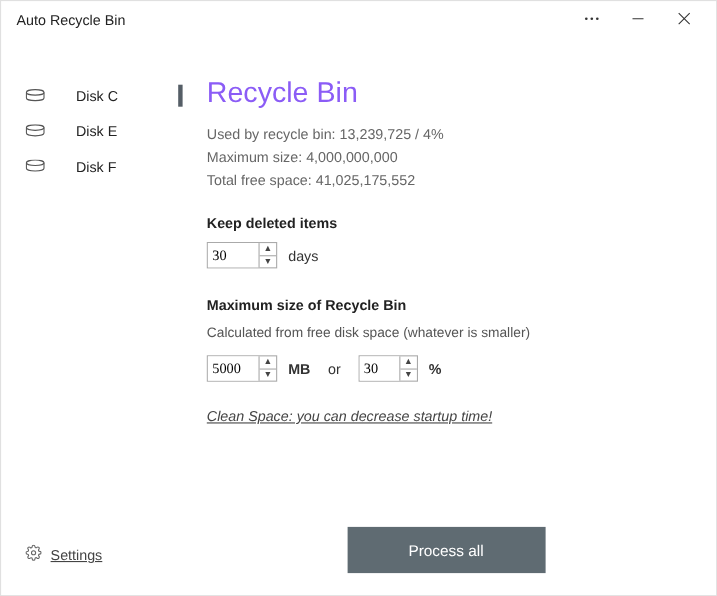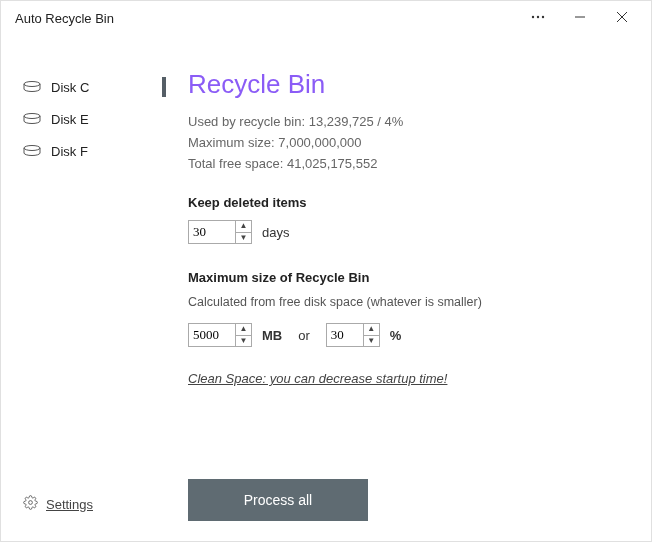--- a/index.html
+++ b/index.html
@@ -51,21 +51,21 @@
       flex-direction: column;
     }
     .sidebar-items { flex: 1; }
     .sidebar-item {
       display: flex;
       align-items: center;
       height: 32px;
       padding: 0 10px 0 22px;
       cursor: pointer;
       position: relative;
-      gap: 10px;
+      gap: 28px;
       color: #222;
     }
     .sidebar-item.active::after {
       content: "";
       position: absolute;
       right: 0;
       top: 6px;
       bottom: 6px;
       width: 4px;
       background: #555e66;
@@ -150,21 +150,21 @@
       text-decoration: underline;
       color: #444;
       margin-top: 16px;
       cursor: pointer;
       font-size: 13px;
       font-style: italic;
     }
     .footer-actions {
       margin-top: auto;
       display: flex;
-      justify-content: flex-start;
+      justify-content: center;
       padding-top: 20px;
     }
     .process-btn {
       background: #5f6b72;
       color: #fff;
       border: none;
       width: 180px;
       height: 42px;
       font-size: 14px;
       cursor: pointer;
@@ -249,21 +249,21 @@
 
     <div class="main">
       <h1>Recycle Bin</h1>
 
       <div class="info-line">
         <span>Used by recycle bin:</span>
         <span>13,239,725 / 4%</span>
       </div>
       <div class="info-line">
         <span>Maximum size:</span>
-        <span>7,000,000,000</span>
+        <span>4,000,000,000</span>
       </div>
       <div class="info-line">
         <span>Total free space:</span>
         <span>41,025,175,552</span>
       </div>
 
       <div class="section-label">Keep deleted items</div>
       <div class="row">
         <div class="spinner">
           <input type="text" value="30" style="">

